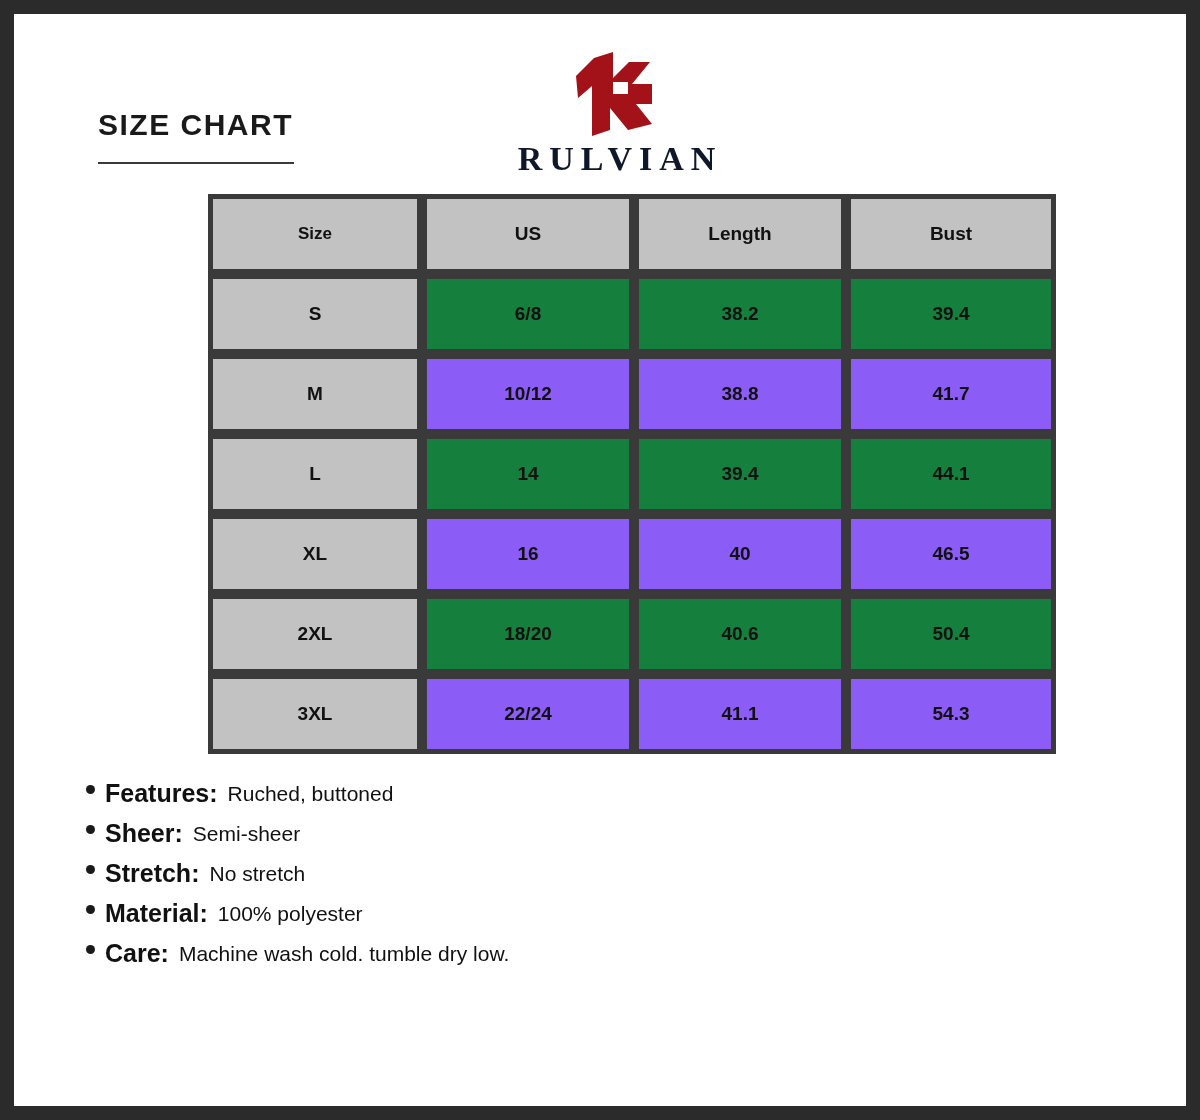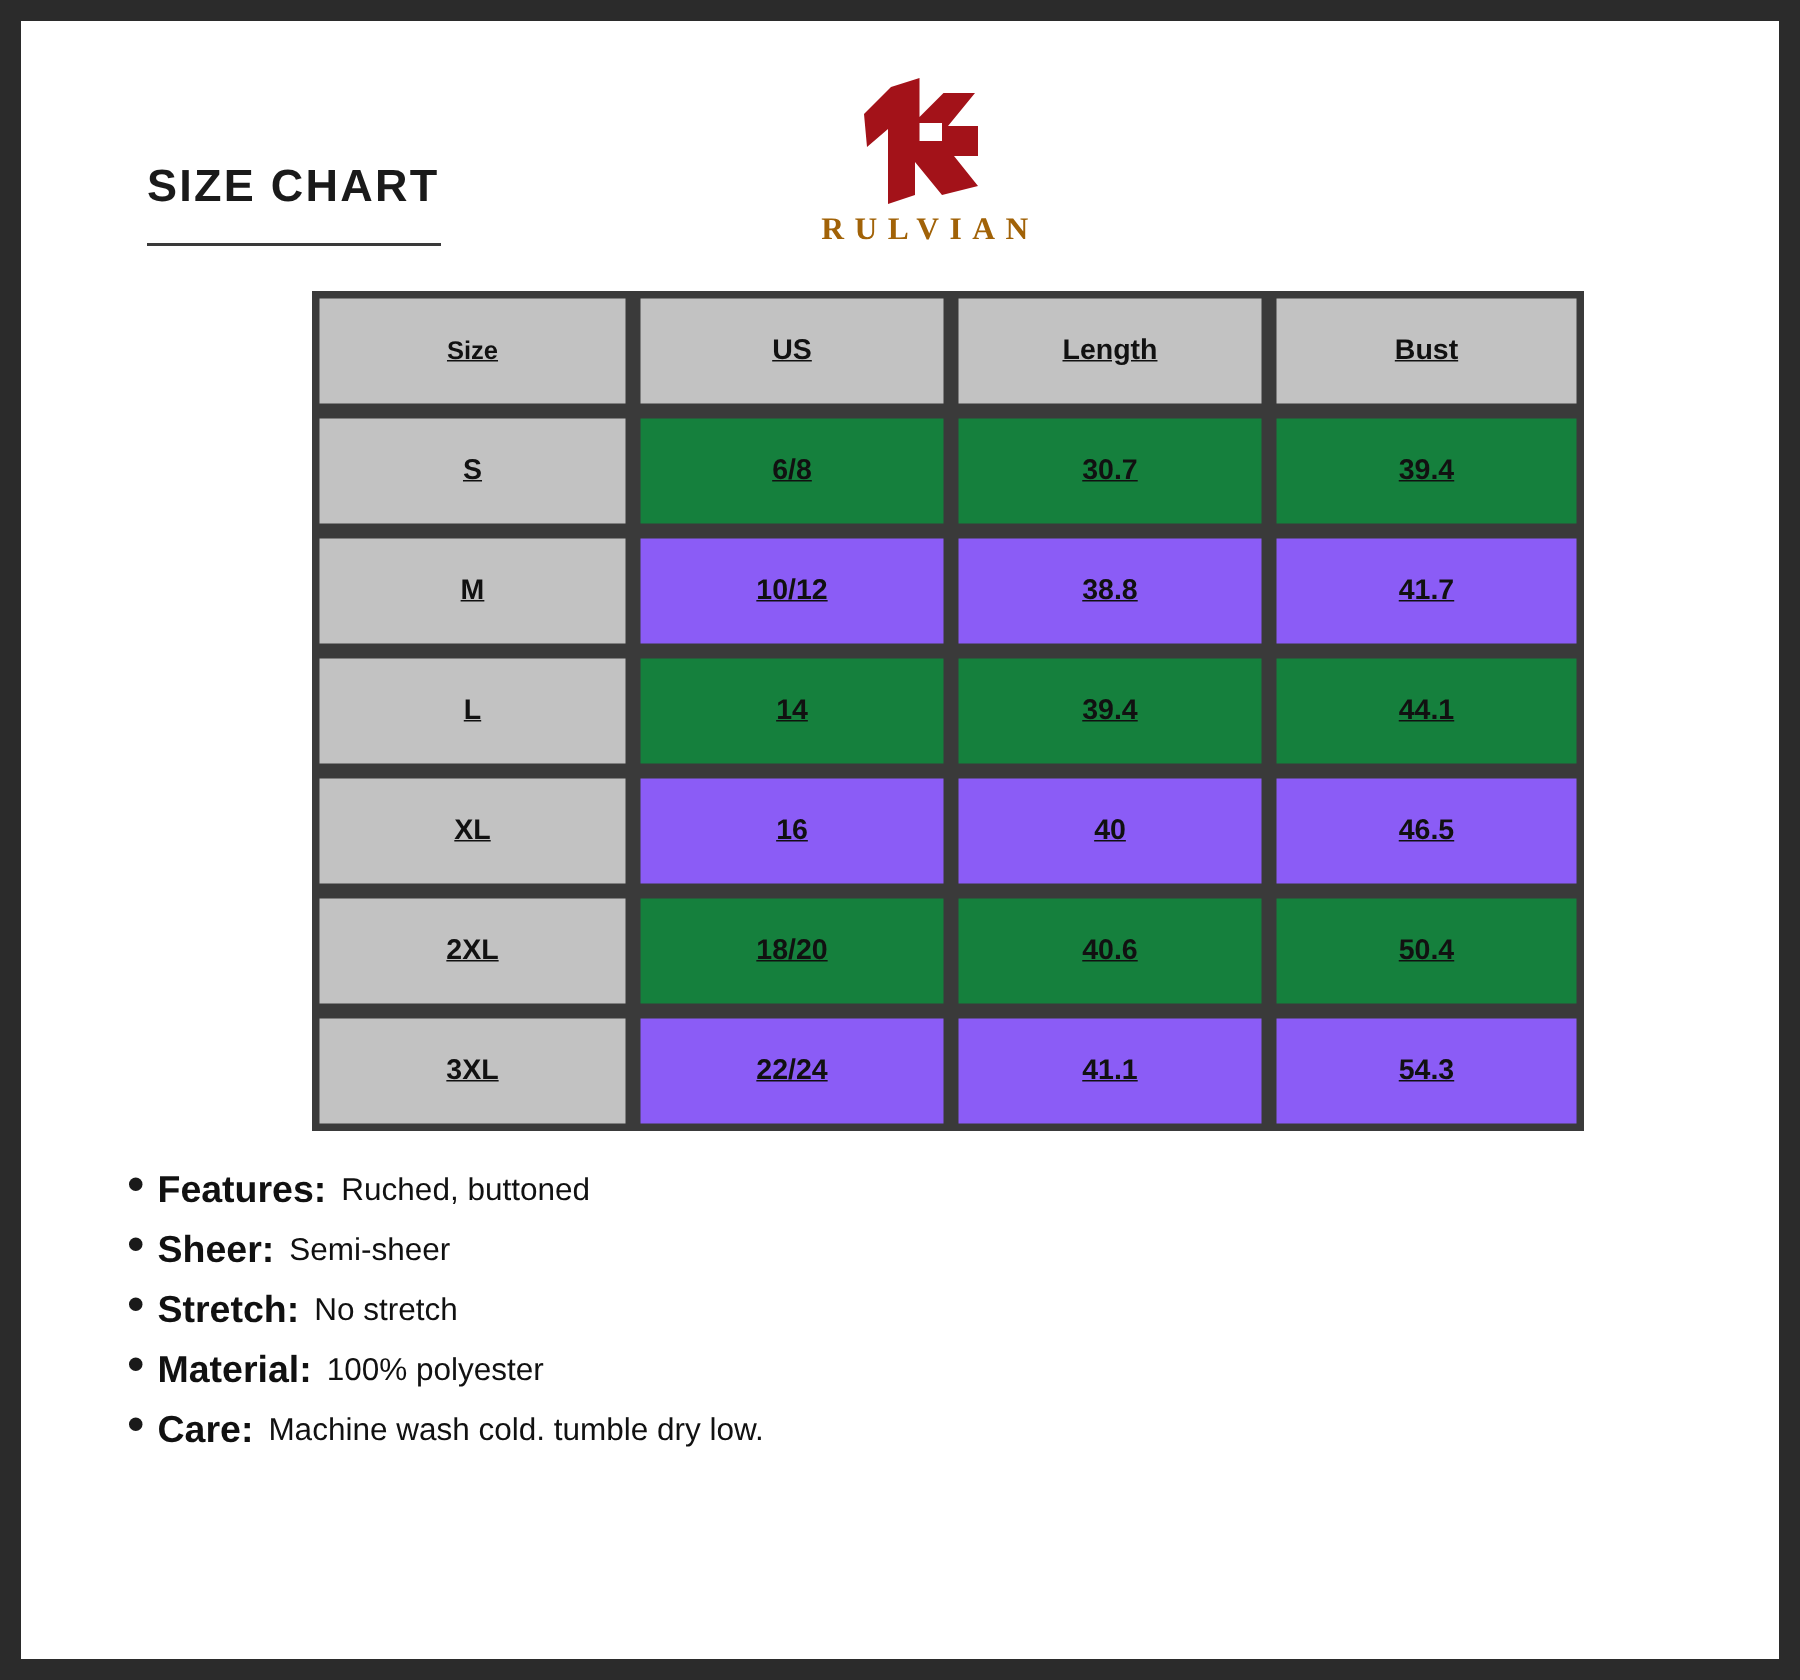--- a/index.html
+++ b/index.html
@@ -65,24 +65,24 @@
     flex-direction: column;
     align-items: center;
   }
   .logo-mark {
     width: 108px;
     height: 84px;
     display: block;
   }
   .logo-word {
     margin-top: 4px;
-    font-size: 21px;
+    font-size: 34px;
     font-weight: bold;
     letter-spacing: 7px;
-    color: #a16207;
+    color: #0f172a;
     font-family: "Liberation Serif", serif;
   }
 
   
   .table-wrap {
     position: absolute;
     left: 174px;
     top: 180px;
     width: 848px;
   }
@@ -96,21 +96,20 @@
   table.size-table td,
   table.size-table th {
     border: 5px solid #3a3a3a;
     text-align: center;
     vertical-align: middle;
     font-size: 19px;
     font-weight: bold;
     color: #111;
     height: 70px;
     padding: 0;
-    text-decoration: underline;
   }
   table.size-table col.c1 { width: 214px; }
   table.size-table col.c2 { width: 212px; }
   table.size-table col.c3 { width: 212px; }
   table.size-table col.c4 { width: 210px; }
 
   thead th {
     background: #c2c2c2;
     height: 84px;
     font-size: 18px;
@@ -195,21 +194,21 @@
             <th class="head-size">Size</th>
             <th>US</th>
             <th>Length</th>
             <th>Bust</th>
           </tr>
         </thead>
         <tbody>
           <tr>
             <td class="size-col">S</td>
             <td class="val-white">6/8</td>
-            <td class="val-white">30.7</td>
+            <td class="val-white">38.2</td>
             <td class="val-white">39.4</td>
           </tr>
           <tr>
             <td class="size-col">M</td>
             <td class="val-grey">10/12</td>
             <td class="val-grey">38.8</td>
             <td class="val-grey">41.7</td>
           </tr>
           <tr>
             <td class="size-col">L</td>

